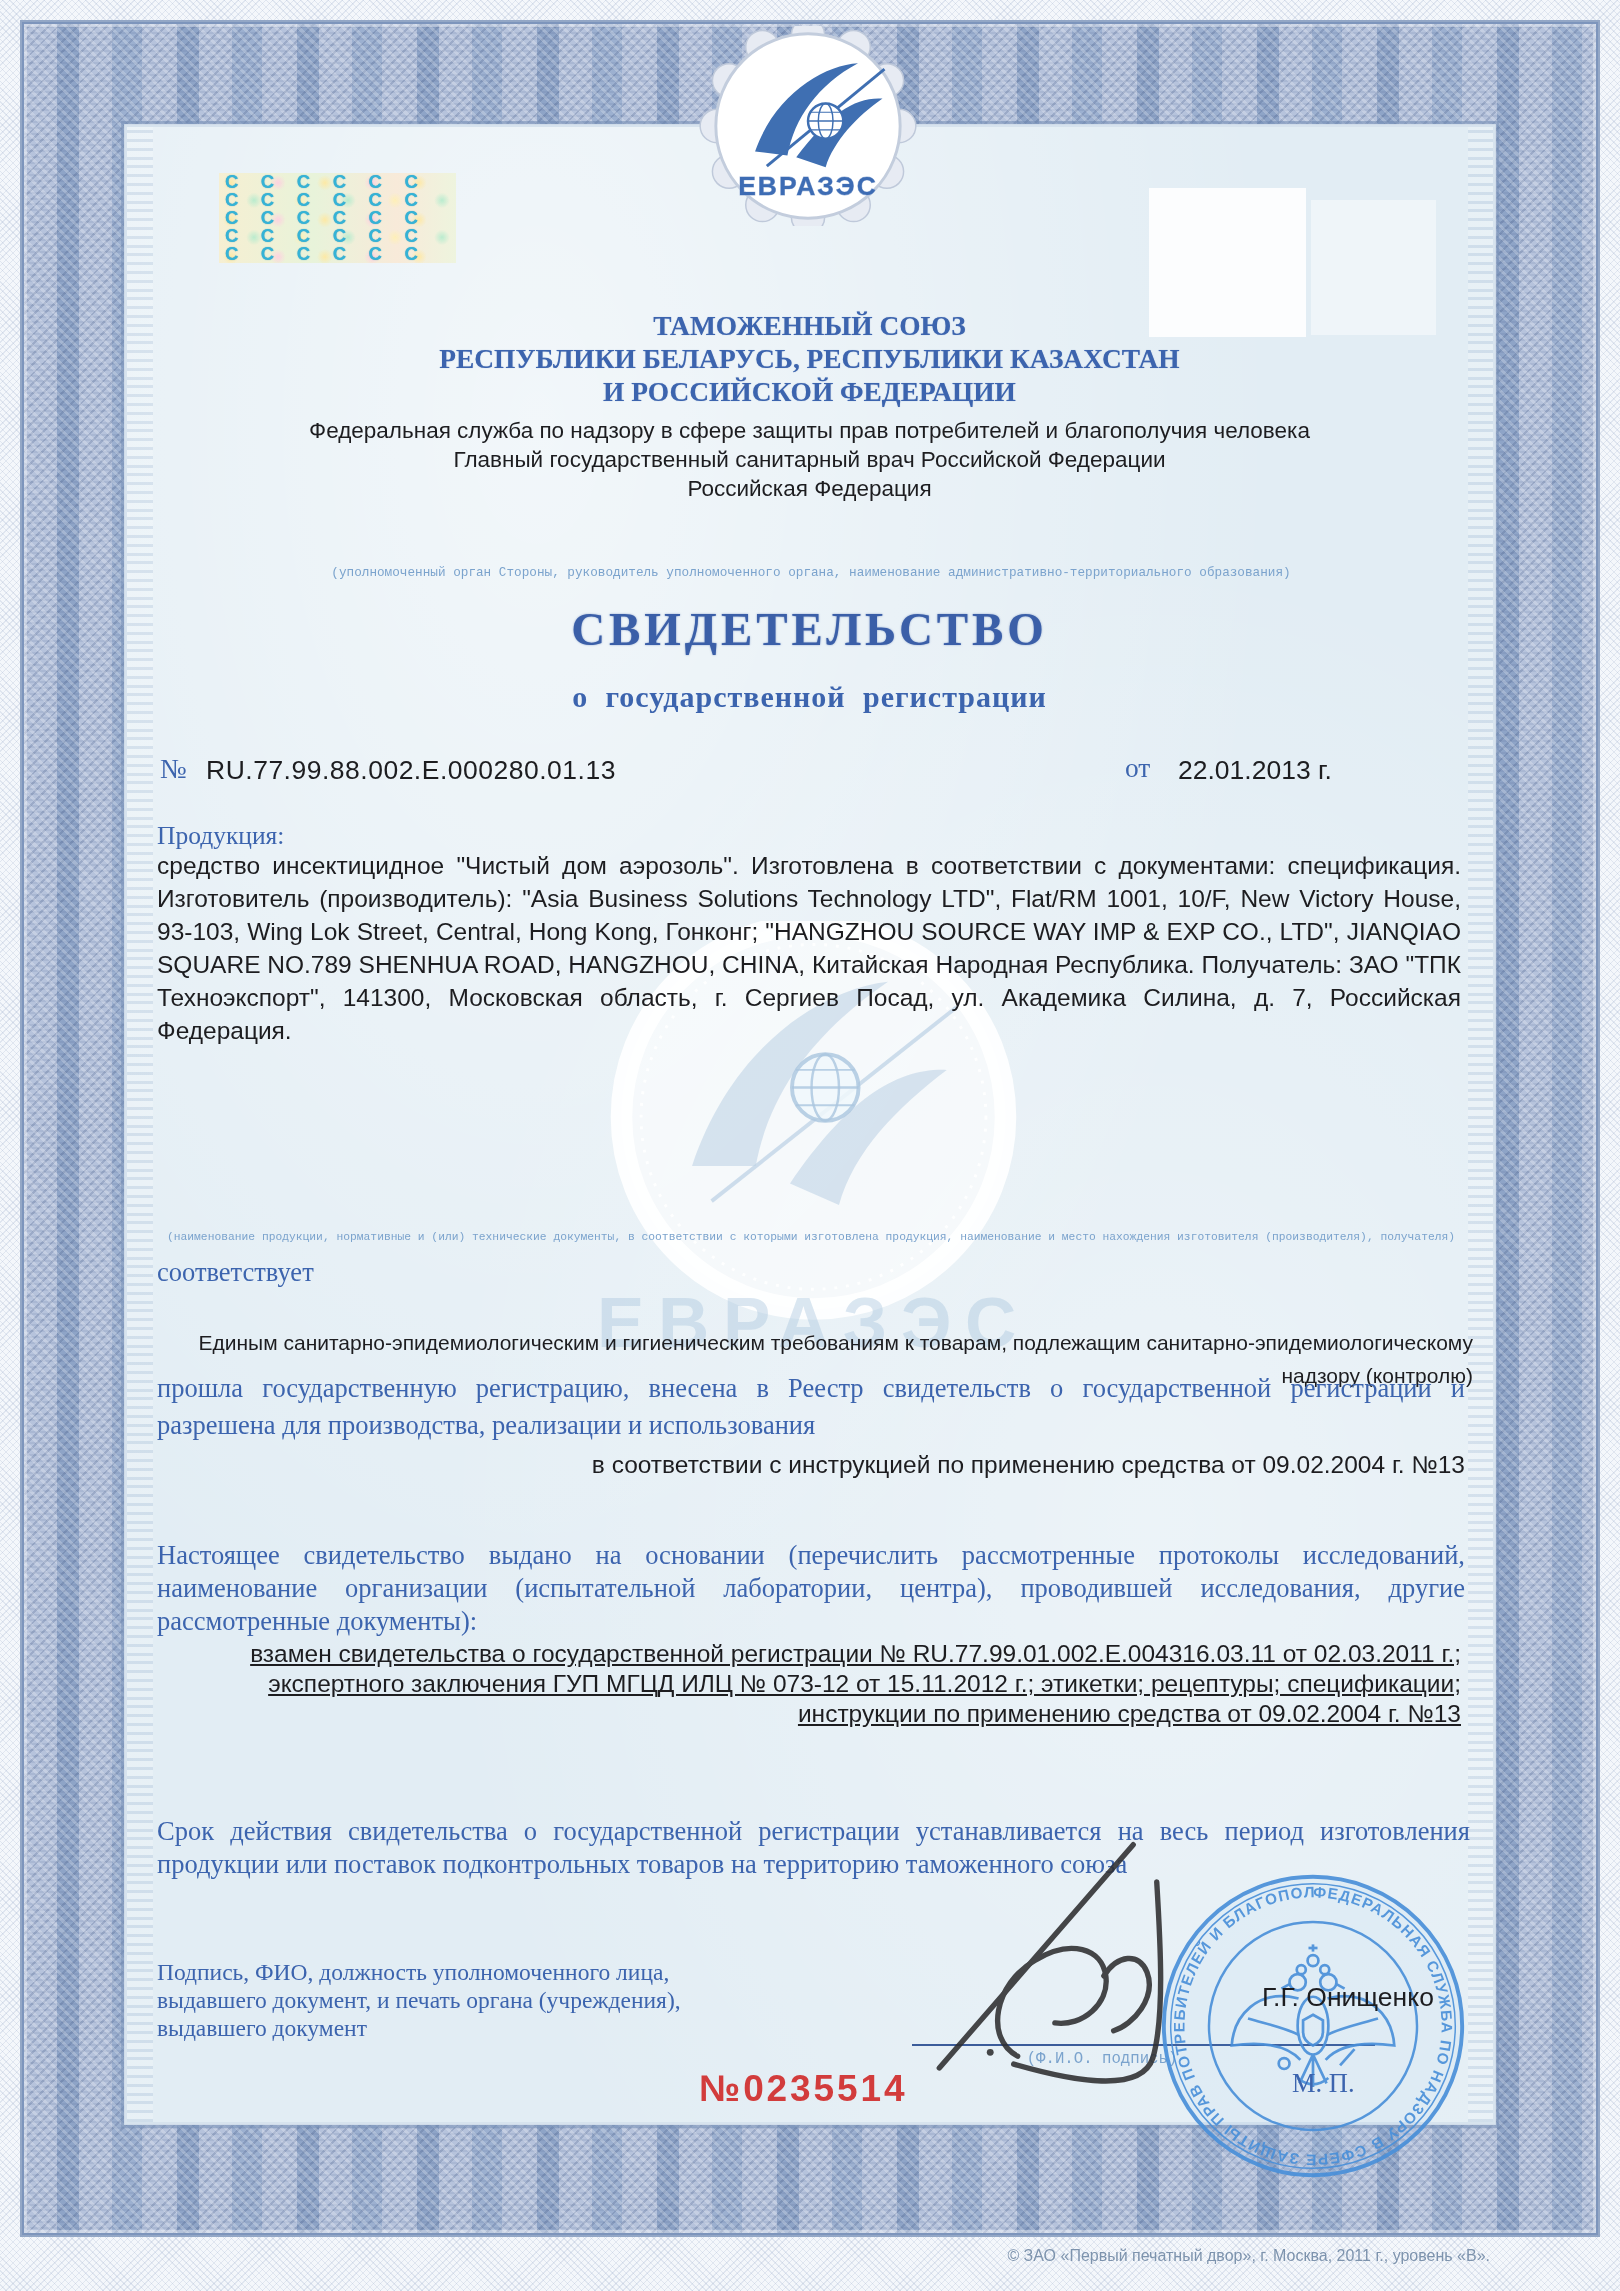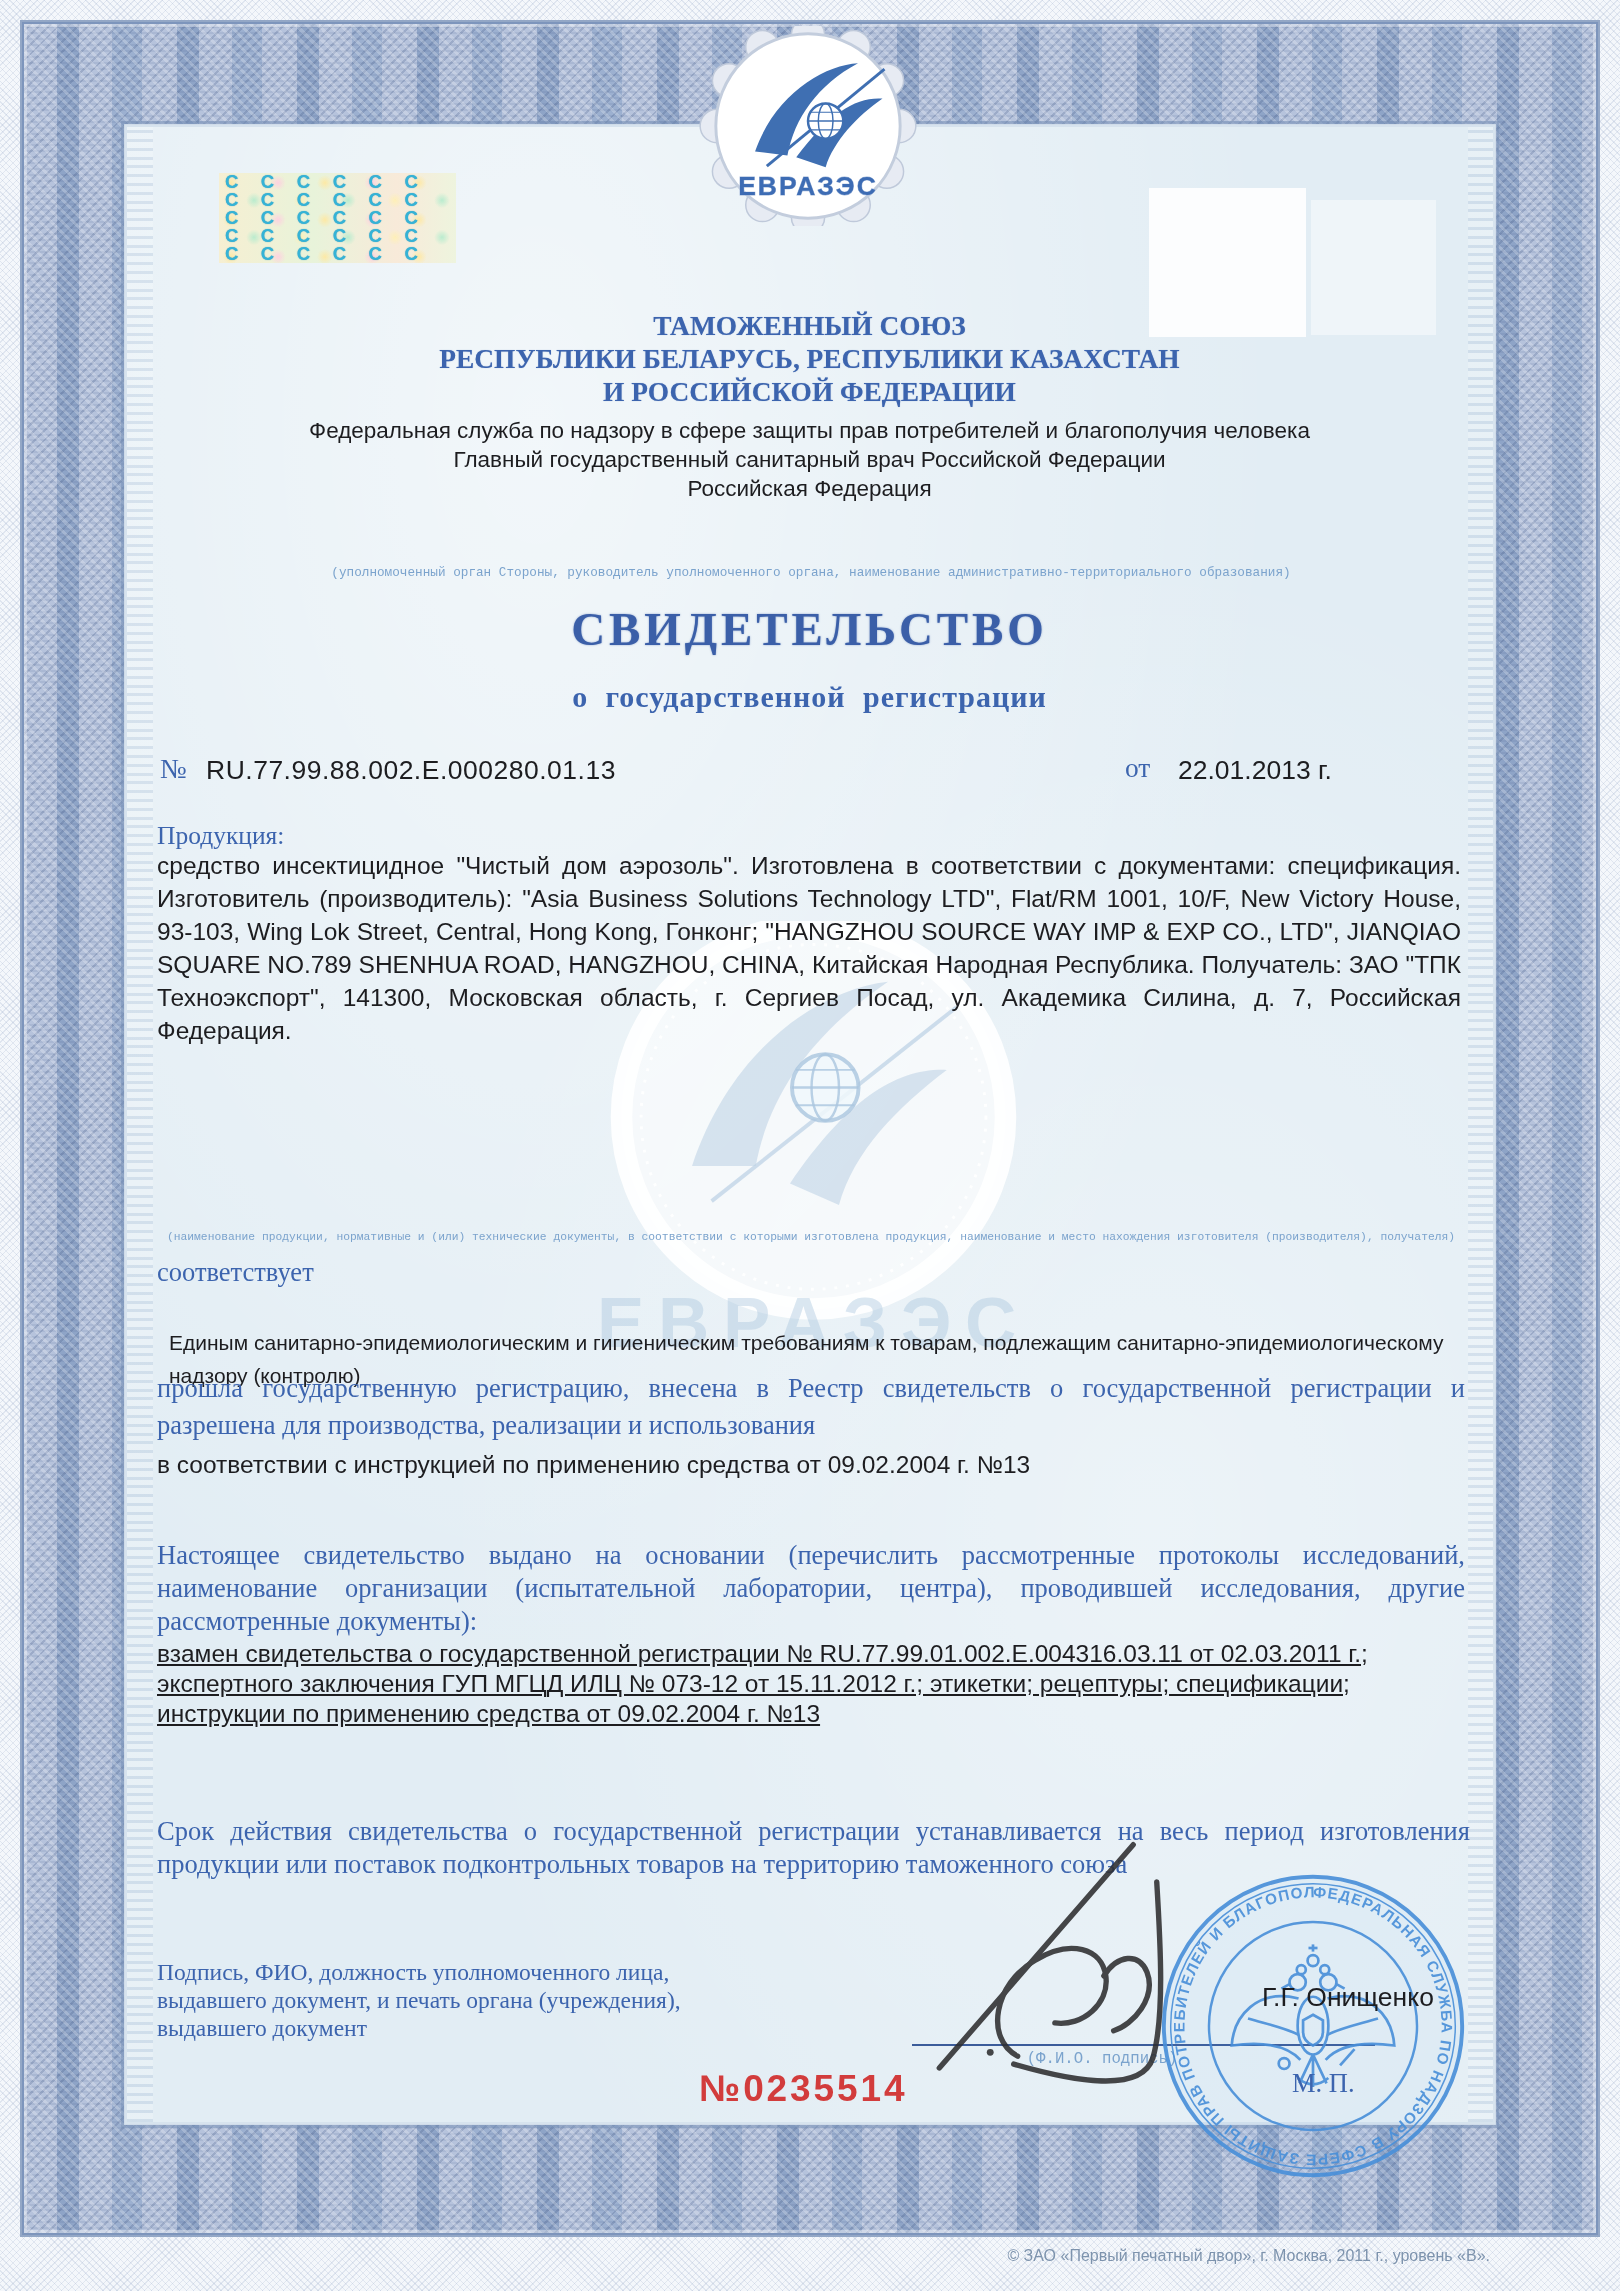--- a/index.html
+++ b/index.html
@@ -45,21 +45,21 @@
   .white-patch{position:absolute;left:1149px;top:188px;width:157px;height:149px;background:#fcfdfe;z-index:5;}
   .white-patch2{position:absolute;left:1311px;top:200px;width:125px;height:135px;background:rgba(255,255,255,.45);z-index:5;}
   
   .watermark{position:absolute;left:545px;top:921px;width:537px;height:431px;z-index:1;pointer-events:none;}
   .wm-text{position:absolute;left:0;right:0;top:361px;text-align:center;
     font-family:"Liberation Sans",sans-serif;font-weight:bold;font-size:71px;letter-spacing:13.7px;
     color:rgba(165,196,220,.40);}
   
   .blk{position:absolute;z-index:4;}
   .serif-blue{font-family:"Liberation Serif",serif;color:#3c64ae;}
-  .sans-black{font-family:"Liberation Sans",sans-serif;color:#1d1d20;}
+  .sans-black{font-family:"Liberation Sans",sans-serif;color:#1d1d20;text-align:right;}
   .note-blue{font-family:Liberation Mono, monospace;color:#7ba3cd;}
   .just{text-align:justify;}
   .center{text-align:center;}
   .hdr-union{left:127px;width:1365px;top:310px;font-size:27.4px;font-weight:bold;line-height:33px;
     text-shadow:0 0 1px rgba(60,100,174,.45);}
   .hdr-auth{left:127px;width:1365px;top:416px;font-size:22.5px;line-height:29px;}
   .auth-note{left:157px;width:1308px;top:565px;font-size:12.7px;}
   .doc-title{left:127px;width:1365px;top:602px;font-size:47px;font-weight:bold;letter-spacing:3.9px;
     color:#3b5fa8;text-shadow:0 0 2px rgba(59,95,168,.55);}
   .doc-subtitle{left:127px;width:1365px;top:680px;font-size:30px;font-weight:bold;letter-spacing:1px;word-spacing:8.8px;}

